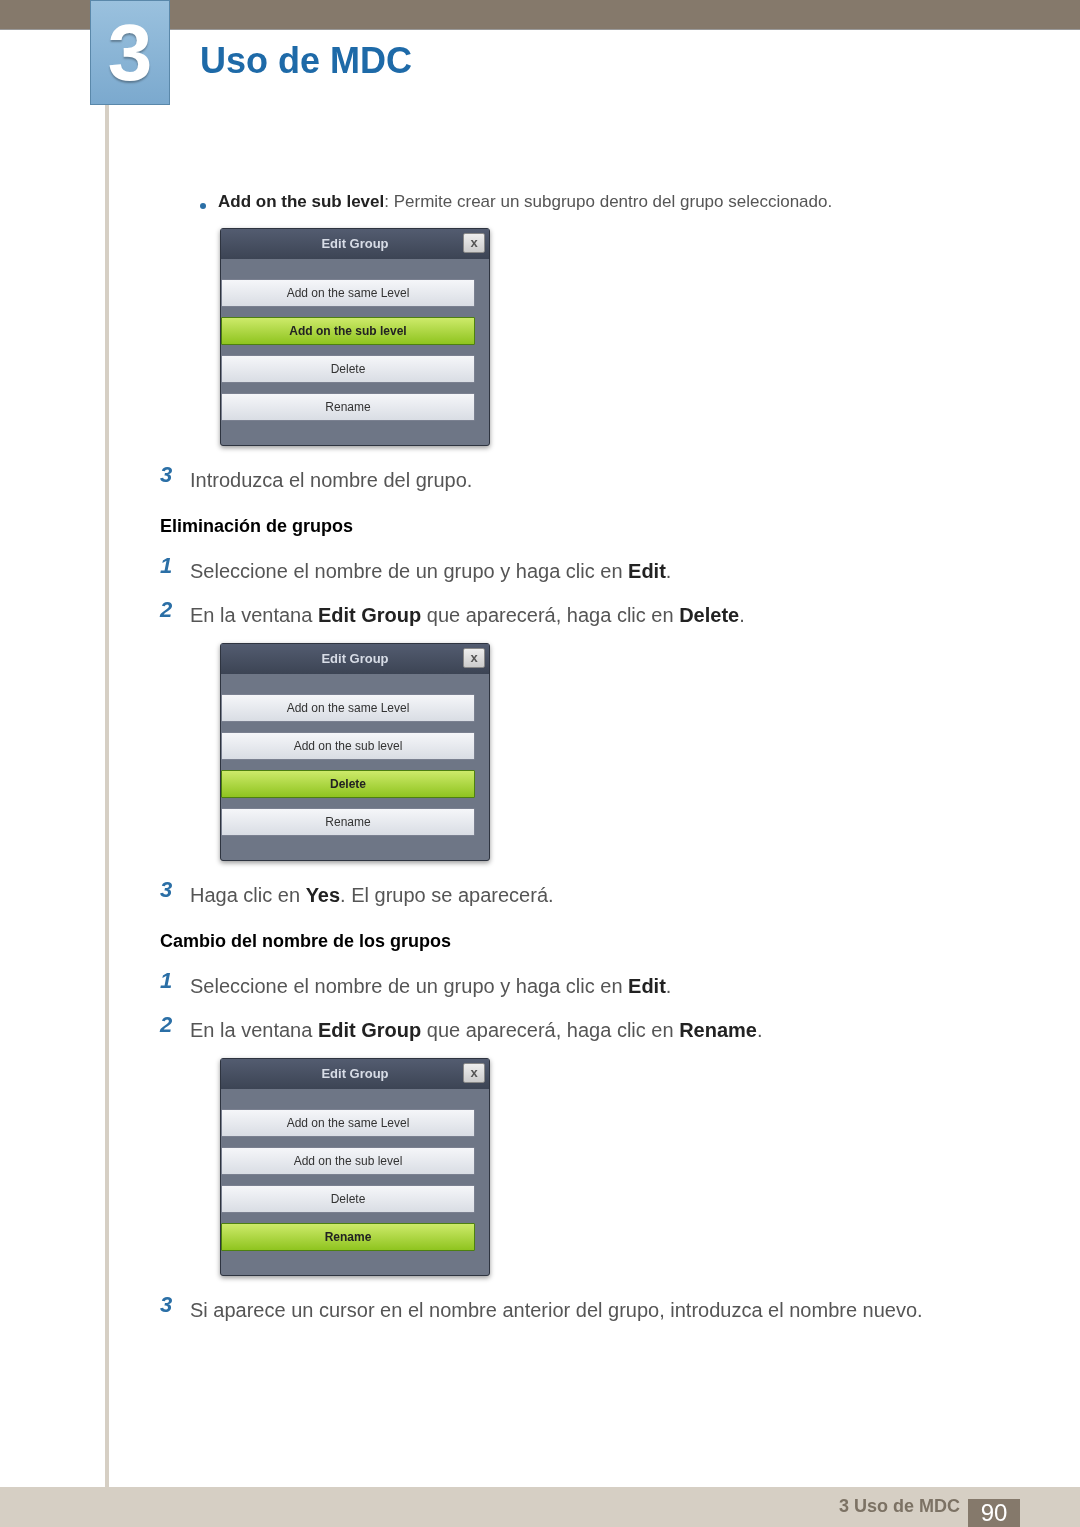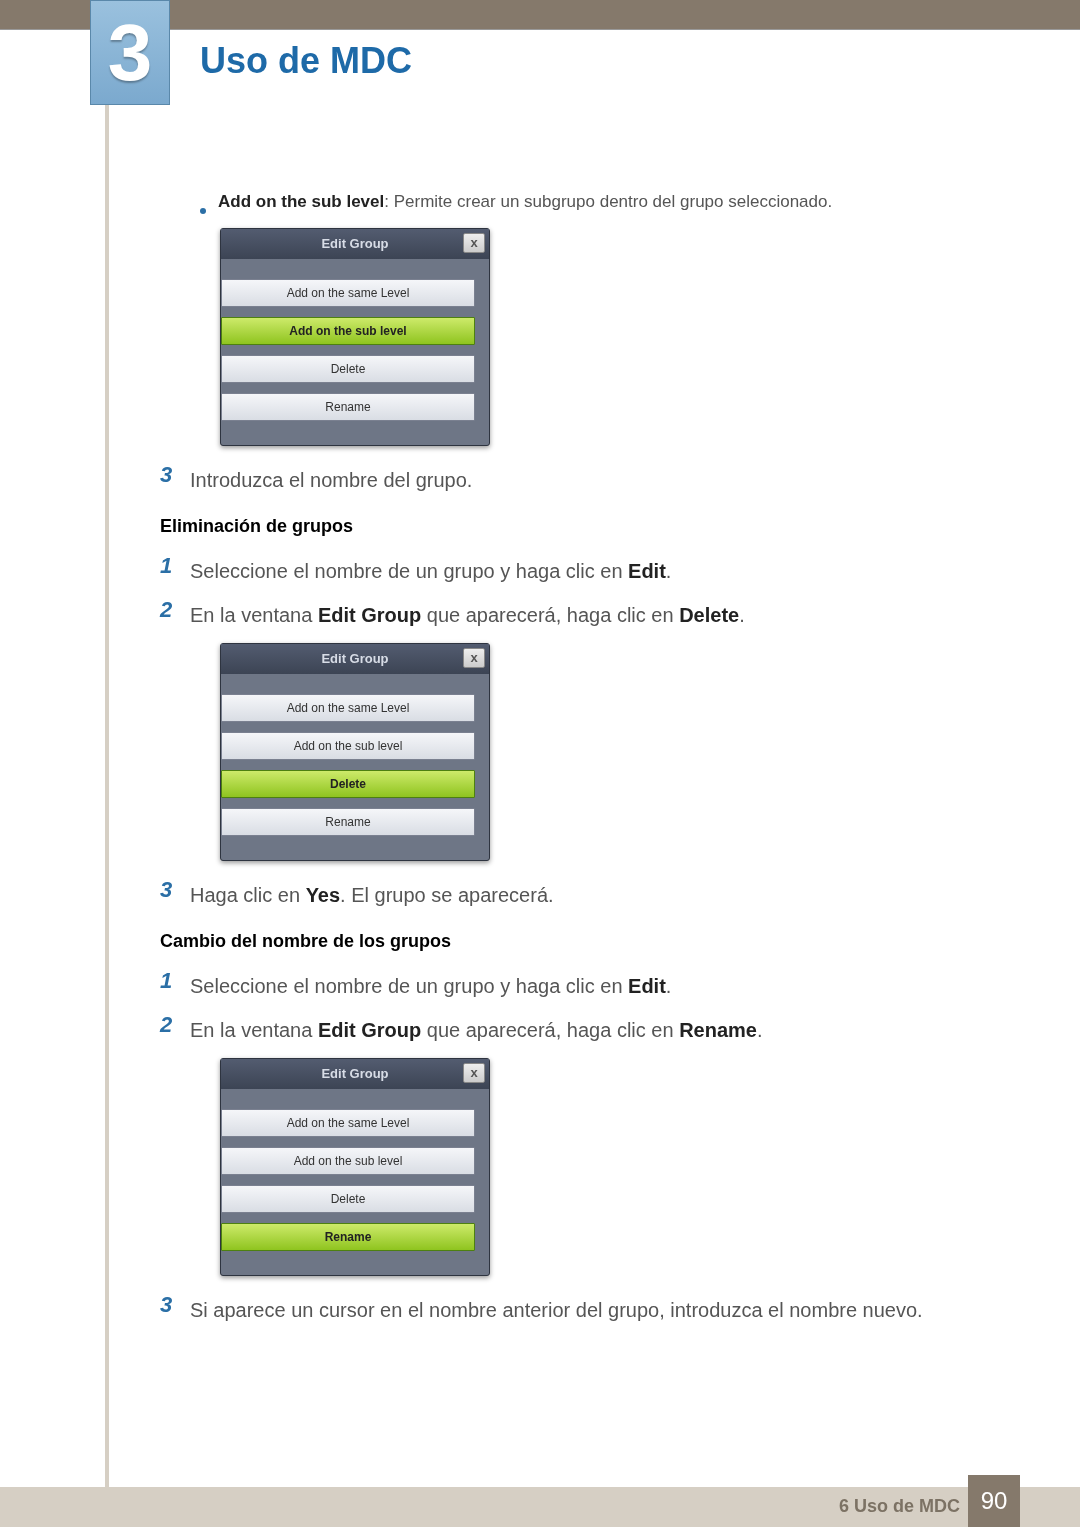--- a/index.html
+++ b/index.html
@@ -57,21 +57,21 @@
   
   .content {
     position: absolute;
     left: 160px;
     top: 190px;
     right: 80px;
   }
 
   .bullet-line {
     display: flex;
-    align-items: flex-end;
+    align-items: center;
     margin-left: 40px;
     margin-bottom: 14px;
   }
   .bullet-dot {
     width: 6px; height: 6px;
     background: #2b6fa6;
     border-radius: 50%;
     margin-top: 8px;
     margin-right: 12px;
     flex: 0 0 auto;
@@ -182,21 +182,21 @@
     bottom: 10px;
     font-size: 18px;
     color: #7c7264;
     font-weight: bold;
   }
   .footer-page {
     position: absolute;
     right: 60px;
     bottom: 0;
     width: 52px;
-    height: 52px;
+    height: 28px;
     background: #85796b;
     display: flex;
     align-items: center;
     justify-content: center;
     color: #fff;
     font-size: 24px;
   }
 </style>
 </head>
 <body>
@@ -306,14 +306,14 @@
   </div>
 
   <div class="num-step">
     <div class="num">3</div>
     <div class="step-text">Si aparece un cursor en el nombre anterior del grupo, introduzca el nombre nuevo.</div>
   </div>
 
 </div>
 
 <div class="footer-band"></div>
-<div class="footer-chapter">6 Uso de MDC</div>
+<div class="footer-chapter">3 Uso de MDC</div>
 <div class="footer-page">90</div>
 
 </body></html>

